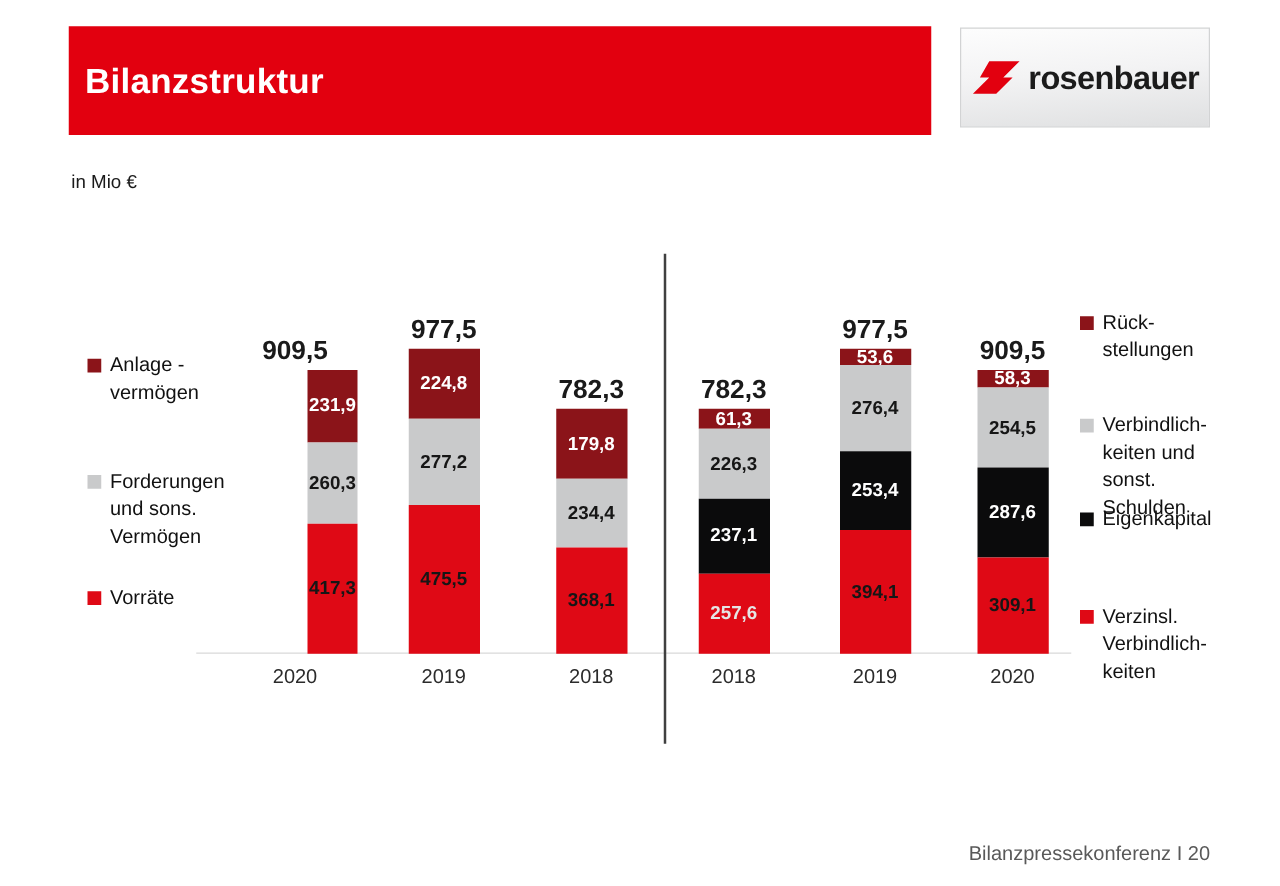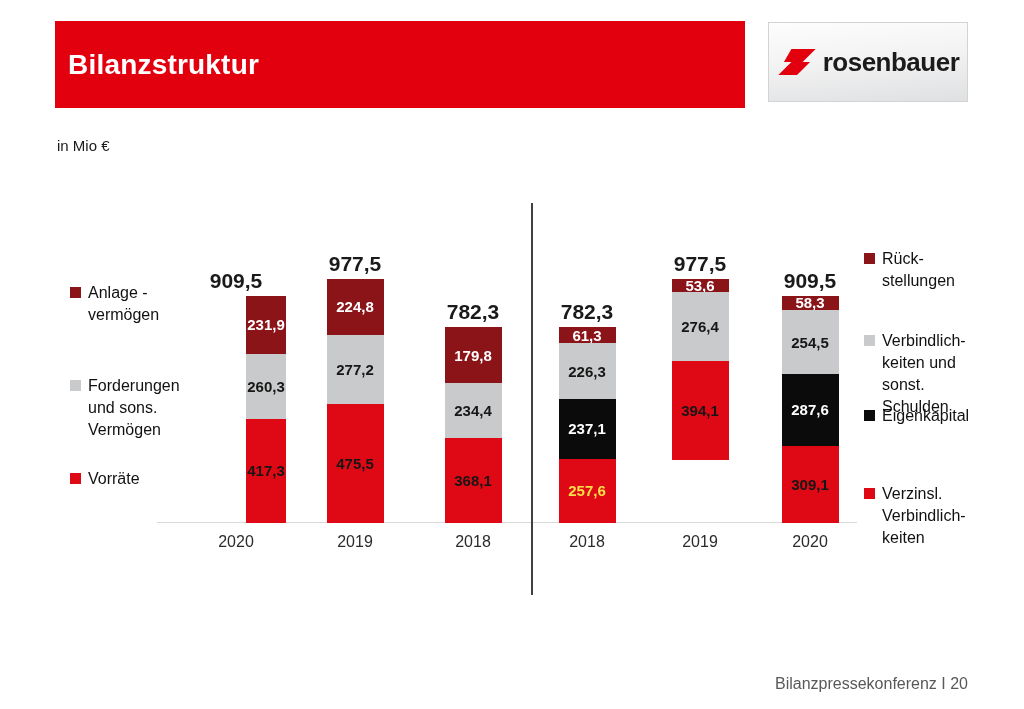--- a/index.html
+++ b/index.html
@@ -83,27 +83,28 @@
       <div class="seg" style="height: 60px; background: rgb(139, 20, 25); color: rgb(255, 255, 255);">179,8</div>
       <div class="seg" style="height: 58.6px; background: rgb(201, 202, 203); color: rgb(22, 22, 22);">234,4</div>
       <div class="seg" style="height: 92.025px; background: rgb(223, 9, 21); color: rgb(22, 22, 22);">368,1</div>
     </div>
     <div class="total-label" style="left: 425px; top: 300.425px; width: 96px;">782,3</div>
     <div class="year-label" style="left: 425px; width: 96px;">2018</div>
     <div class="bar" style="left: 558.5px; top: 327.425px; width: 57px; height: 195.575px;">
       <div class="seg" style="height: 15.325px; background: rgb(139, 20, 25); color: rgb(255, 255, 255);">61,3</div>
       <div class="seg" style="height: 56.575px; background: rgb(201, 202, 203); color: rgb(22, 22, 22);">226,3</div>
       <div class="seg" style="height: 59.275px; background: rgb(11, 11, 12); color: rgb(255, 255, 255);">237,1</div>
-      <div class="seg" style="height: 64.4px; background: rgb(223, 9, 21); color: #fde047;">257,6</div>
+      <div class="seg" style="height: 64.4px; background: rgb(223, 9, 21); color: #e5e5e5;">257,6</div>
     </div>
     <div class="total-label" style="left: 539px; top: 300.425px; width: 96px;">782,3</div>
     <div class="year-label" style="left: 539px; width: 96px;">2018</div>
     <div class="bar" style="left: 671.5px; top: 278.625px; width: 57px; height: 244.375px;">
       <div class="seg" style="height: 13.4px; background: rgb(139, 20, 25); color: rgb(255, 255, 255);">53,6</div>
       <div class="seg" style="height: 69.1px; background: rgb(201, 202, 203); color: rgb(22, 22, 22);">276,4</div>
+      <div class="seg" style="height: 63.35px; background: rgb(11, 11, 12); color: rgb(255, 255, 255);">253,4</div>
       <div class="seg" style="height: 98.525px; background: rgb(223, 9, 21); color: rgb(22, 22, 22);">394,1</div>
     </div>
     <div class="total-label" style="left: 652px; top: 251.625px; width: 96px;">977,5</div>
     <div class="year-label" style="left: 652px; width: 96px;">2019</div>
     <div class="bar" style="left: 781.5px; top: 295.625px; width: 57px; height: 227.375px; justify-content: space-between;">
       <div class="seg" style="height: 14.575px; background: rgb(139, 20, 25); color: rgb(255, 255, 255);">58,3</div>
       <div class="seg" style="height: 63.625px; background: rgb(201, 202, 203); color: rgb(22, 22, 22);">254,5</div>
       <div class="seg" style="height: 71.9px; background: rgb(11, 11, 12); color: rgb(255, 255, 255);">287,6</div>
       <div class="seg" style="height: 77.275px; background: rgb(223, 9, 21); color: rgb(22, 22, 22);">309,1</div>
     </div>

